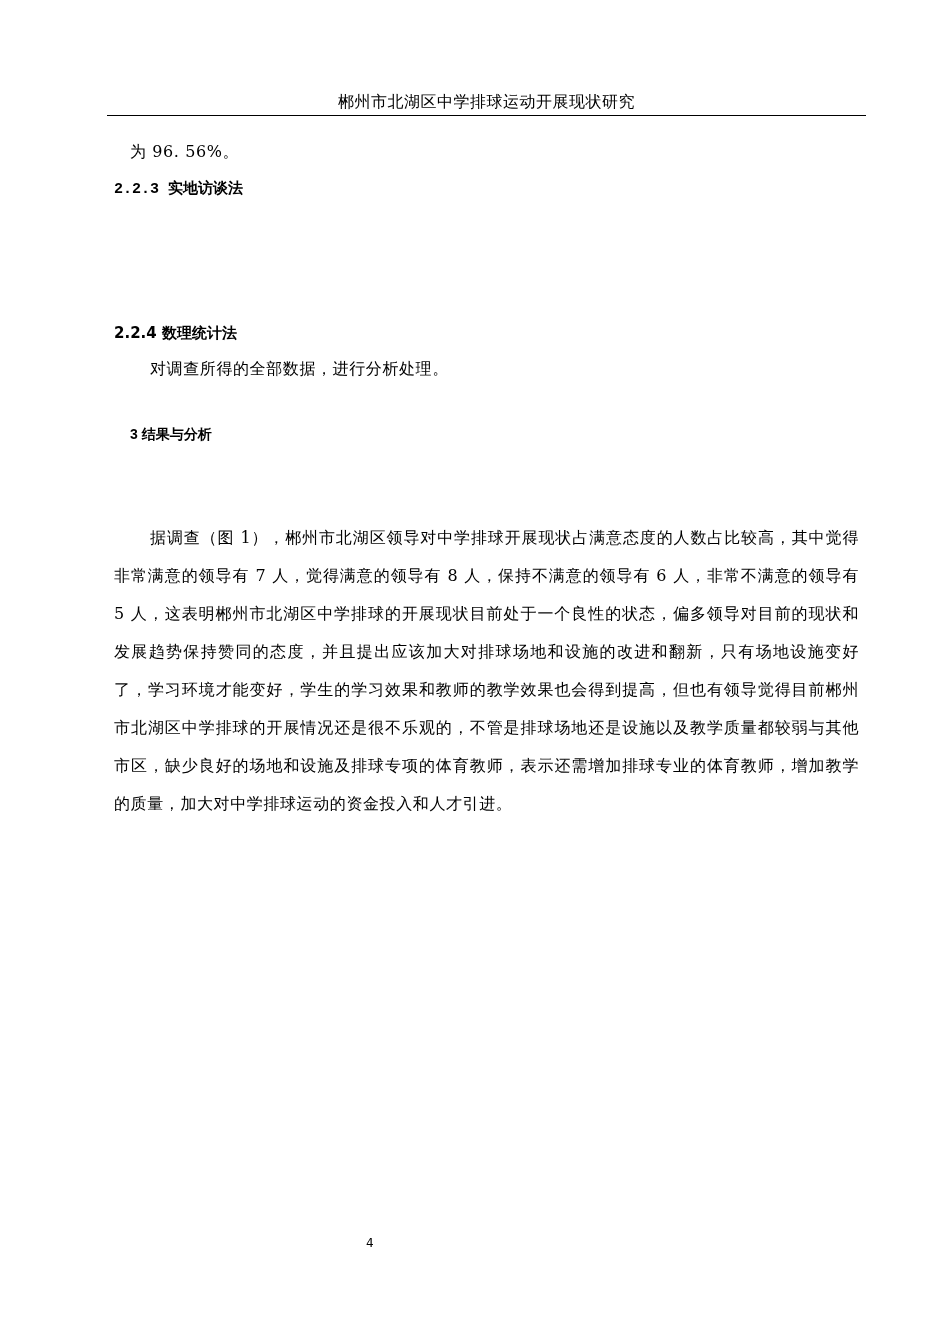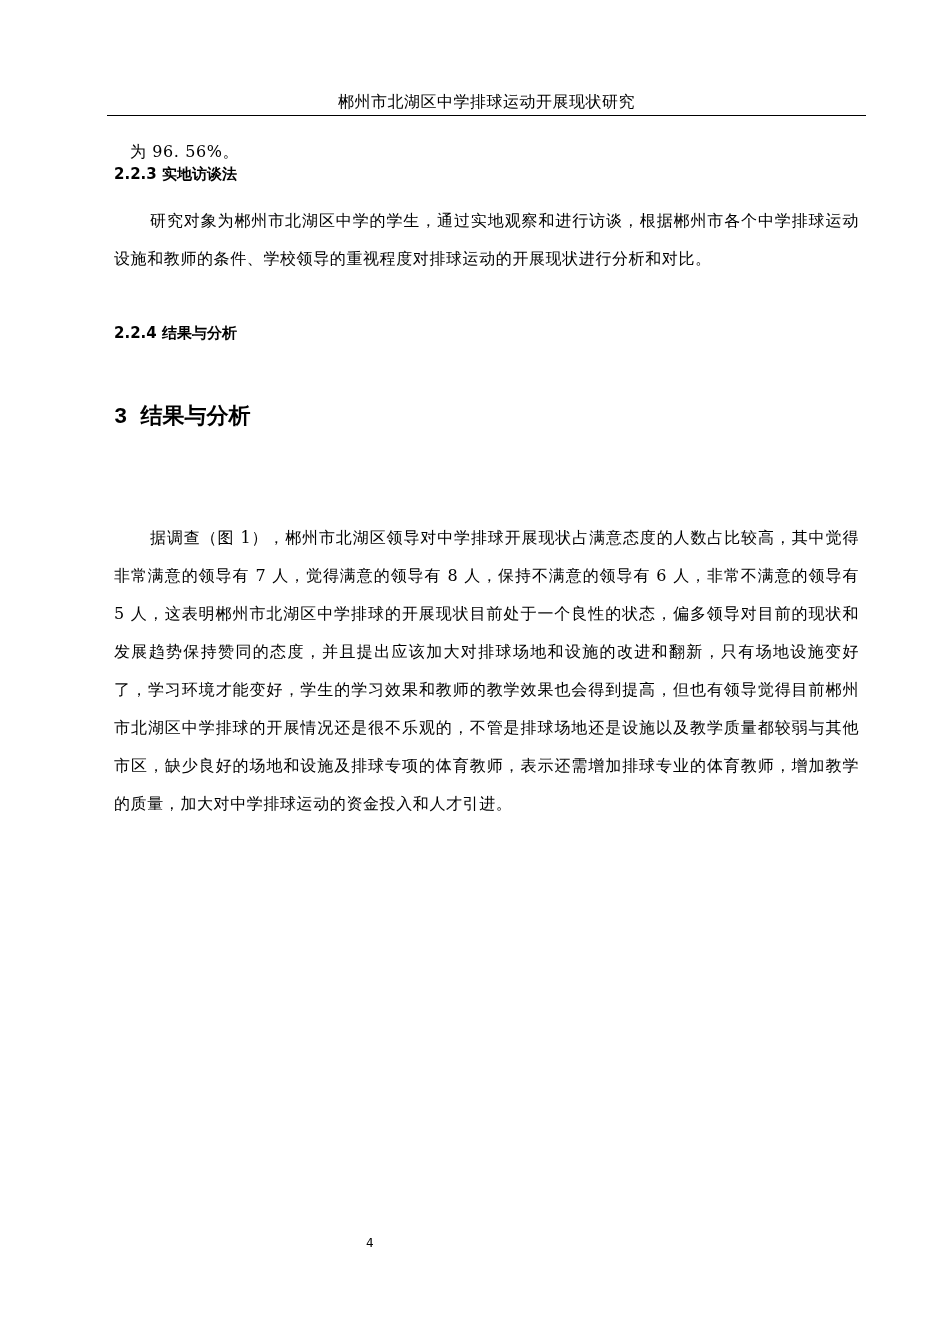--- a/index.html
+++ b/index.html
@@ -7,42 +7,42 @@
          font-family: "DejaVu Serif", "Liberation Serif", serif; color: #000; }
   .page { position: absolute; left: 0; top: 0; width: 950px; height: 1016px; }
   .header { position: absolute; left: 107px; width: 759px; top: 92px; height: 23px;
             border-bottom: 1.5px solid #000; text-align: center; font-size: 16px;
             line-height: 20px; letter-spacing: 0.5px; }
   .block { position: absolute; left: 114px; width: 745px; }
   .p { font-size: 16px; line-height: 38px; text-align: justify; letter-spacing: 0.6px; margin: 0; }
   .p.indent { text-indent: 36px; }
   .h3 { font-family: "DejaVu Sans", "Liberation Sans", sans-serif; font-size: 15px;
         line-height: 20px; margin: 0; }
-  .h1 { font-family: Liberation Mono, monospace; font-size: 22px;
-        line-height: 28px; margin: 0; }
+  .h1 { font-family: Liberation Sans, sans-serif; font-size: 14px;
+        line-height: 28px; margin: 16px; }
   .h2 { font-family: "DejaVu Sans", "Liberation Sans", sans-serif; font-size: 19px;
         line-height: 24px; margin: 0; }
   .pagenum { position: absolute; left: 366px; top: 1236px; font-family: "DejaVu Sans", "Liberation Sans", sans-serif;
              font-size: 12px; }
 </style>
 </head>
 <body>
 
 <div class="page">
 
   <div class="header">郴州市北湖区中学排球运动开展现状研究</div>
 
   <p class="p block" style="top:133px;margin-left:16px;">为 96. 56%。</p>
 
-  <h3 class="h3 block" style="top:164px;">2.2.3 实地访谈法</h3>
+  <h3 class="h3 block" style="top:180px;font-family:Liberation Mono, monospace;">2.2.3 实地访谈法</h3>
 
-  <p class="p indent block" style="top:202px;">研究对象为郴州市北湖区中学的学生，通过实地观察和进行访谈，根据郴州市各个中学排球运动设施和教师的条件、学校领导的重视程度对排球运动的开展现状进行分析和对比。</p>
 
-  <h3 class="h3 block" style="top:323px;">2.2.4 结果与分析</h3>
+  <h3 class="h3 block" style="top:323px;">2.2.4 数理统计法</h3>
 
+  <p class="p indent block" style="top:350px;">对调查所得的全部数据，进行分析处理。</p>
 
   <h1 class="h1 block" style="top:404px;">3 结果与分析</h1>
 
 
 
   <p class="p indent block" style="top:519px;">据调查（图 1），郴州市北湖区领导对中学排球开展现状占满意态度的人数占比较高，其中觉得非常满意的领导有 7 人，觉得满意的领导有 8 人，保持不满意的领导有 6 人，非常不满意的领导有 5 人，这表明郴州市北湖区中学排球的开展现状目前处于一个良性的状态，偏多领导对目前的现状和发展趋势保持赞同的态度，并且提出应该加大对排球场地和设施的改进和翻新，只有场地设施变好了，学习环境才能变好，学生的学习效果和教师的教学效果也会得到提高，但也有领导觉得目前郴州市北湖区中学排球的开展情况还是很不乐观的，不管是排球场地还是设施以及教学质量都较弱与其他市区，缺少良好的场地和设施及排球专项的体育教师，表示还需增加排球专业的体育教师，增加教学的质量，加大对中学排球运动的资金投入和人才引进。</p>
 
   <div class="pagenum">4</div>
 
 </div>

